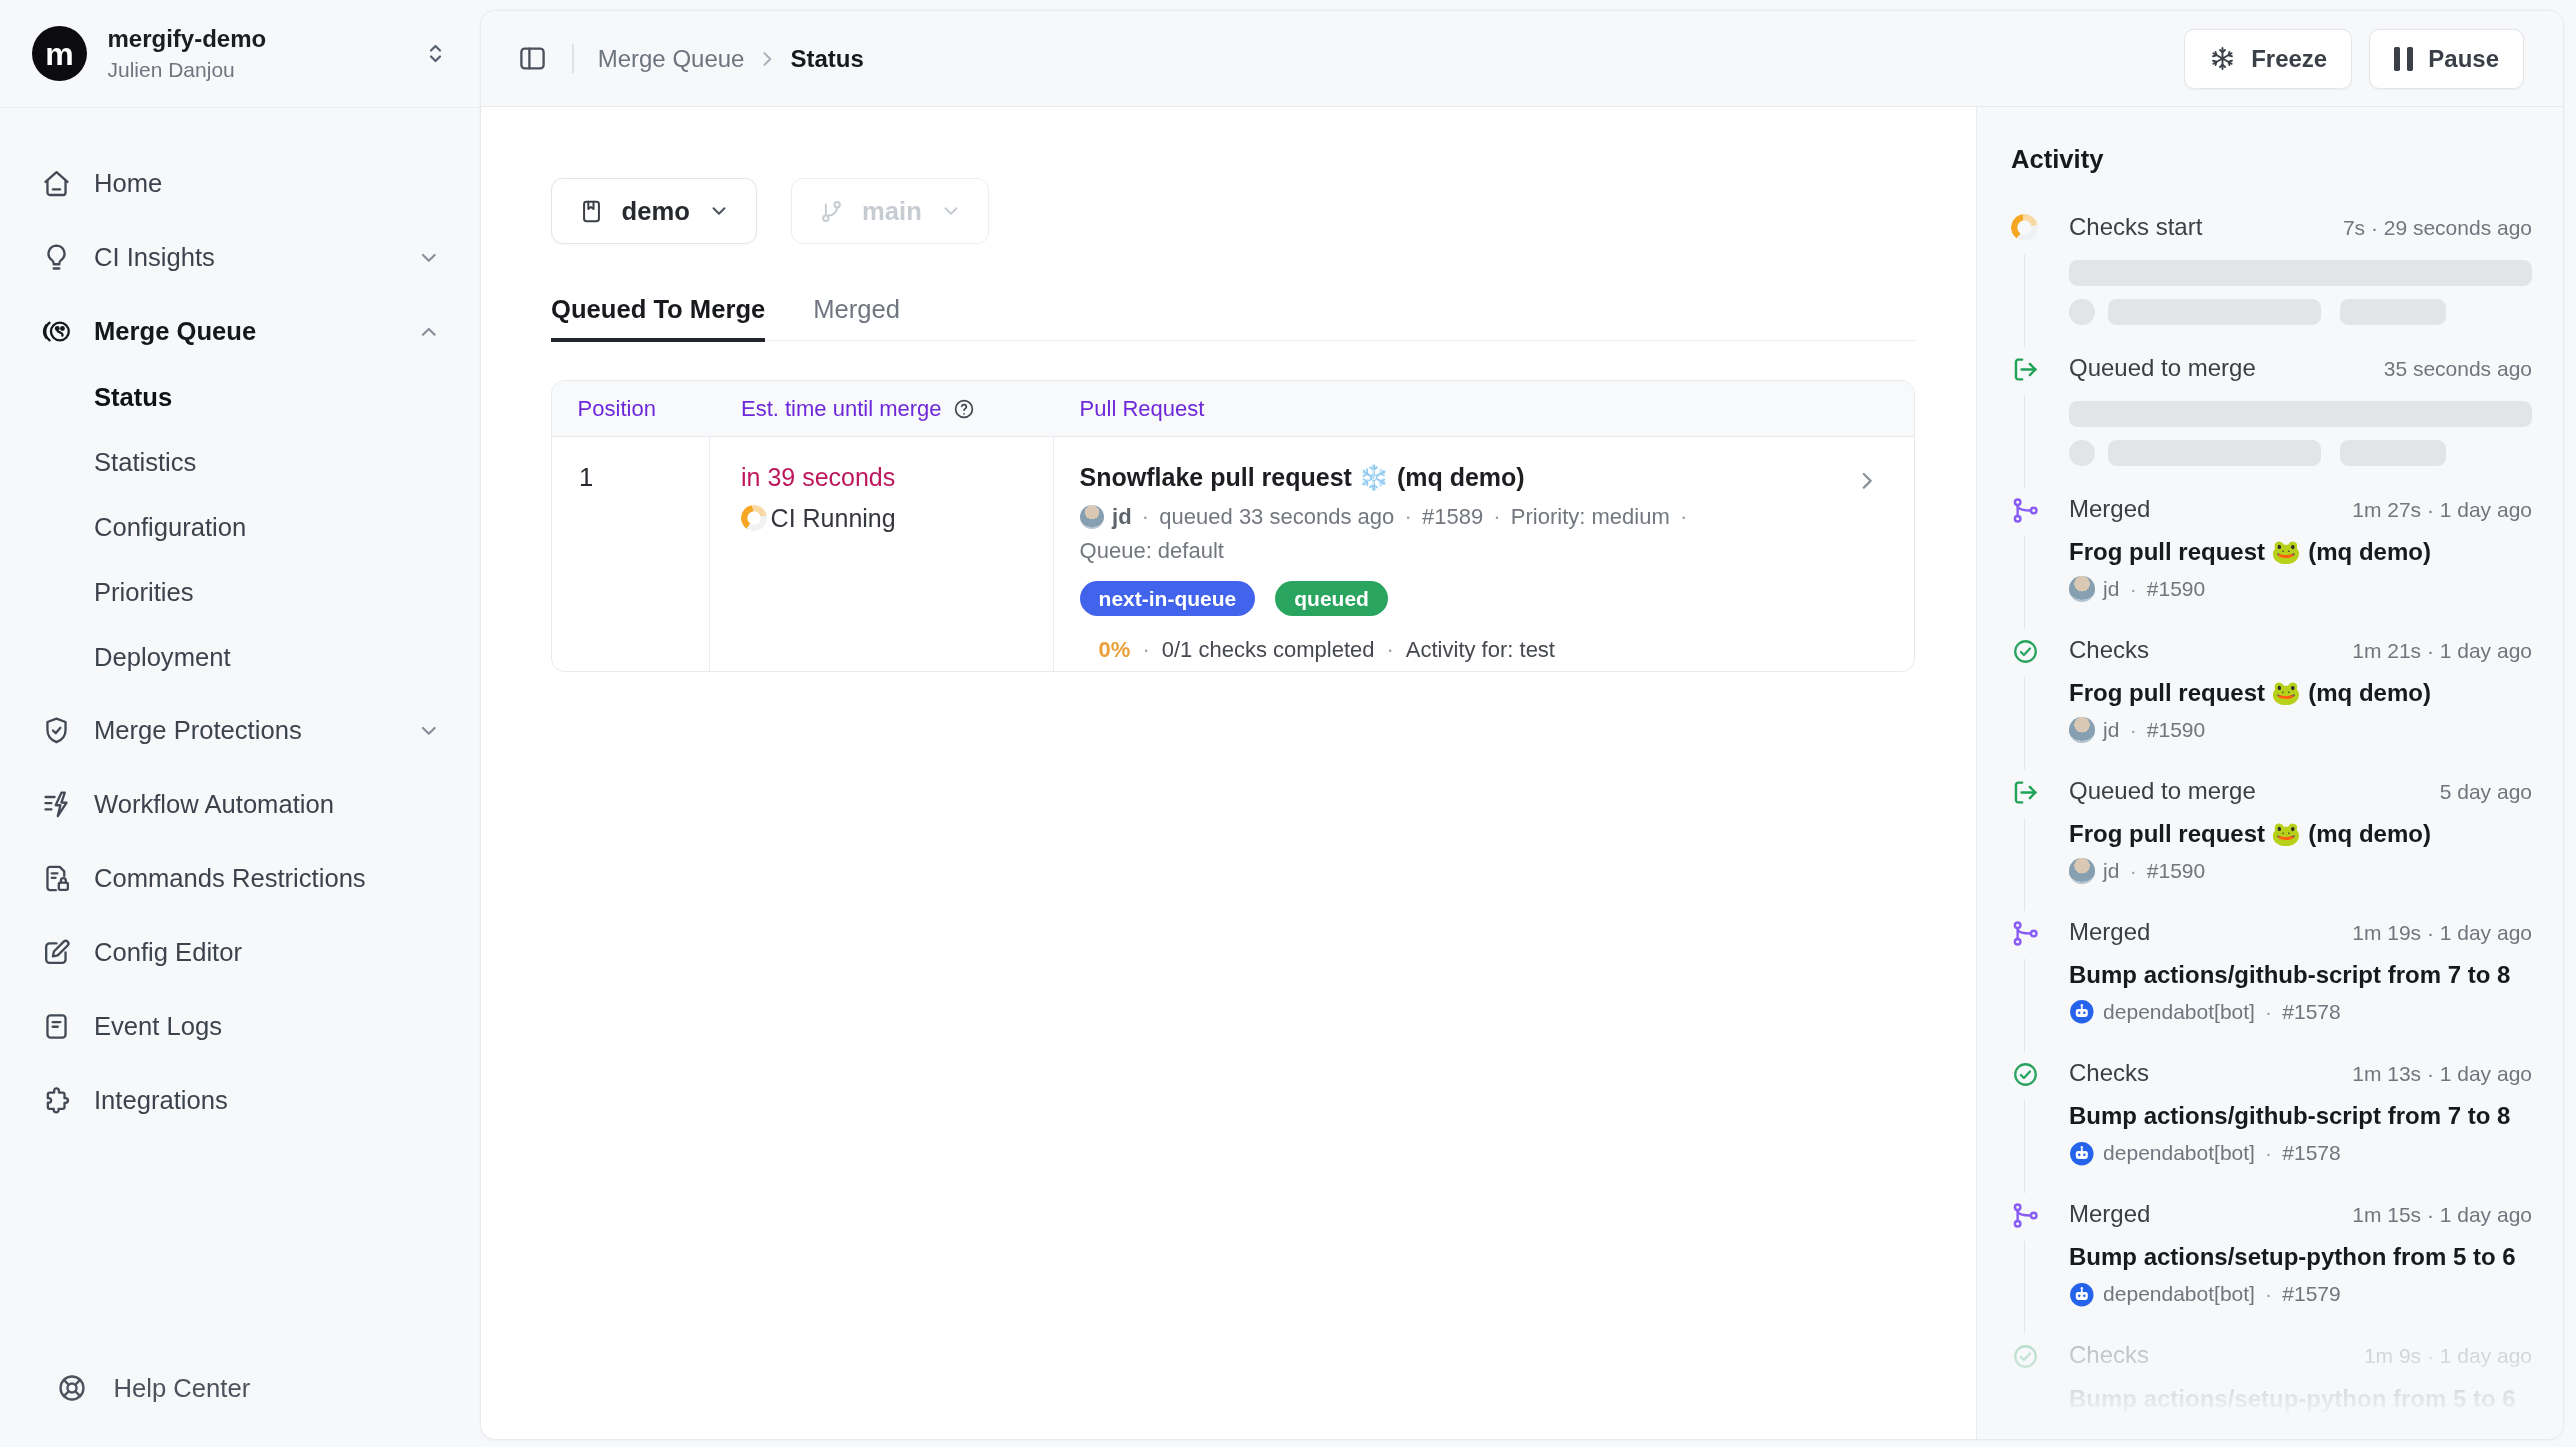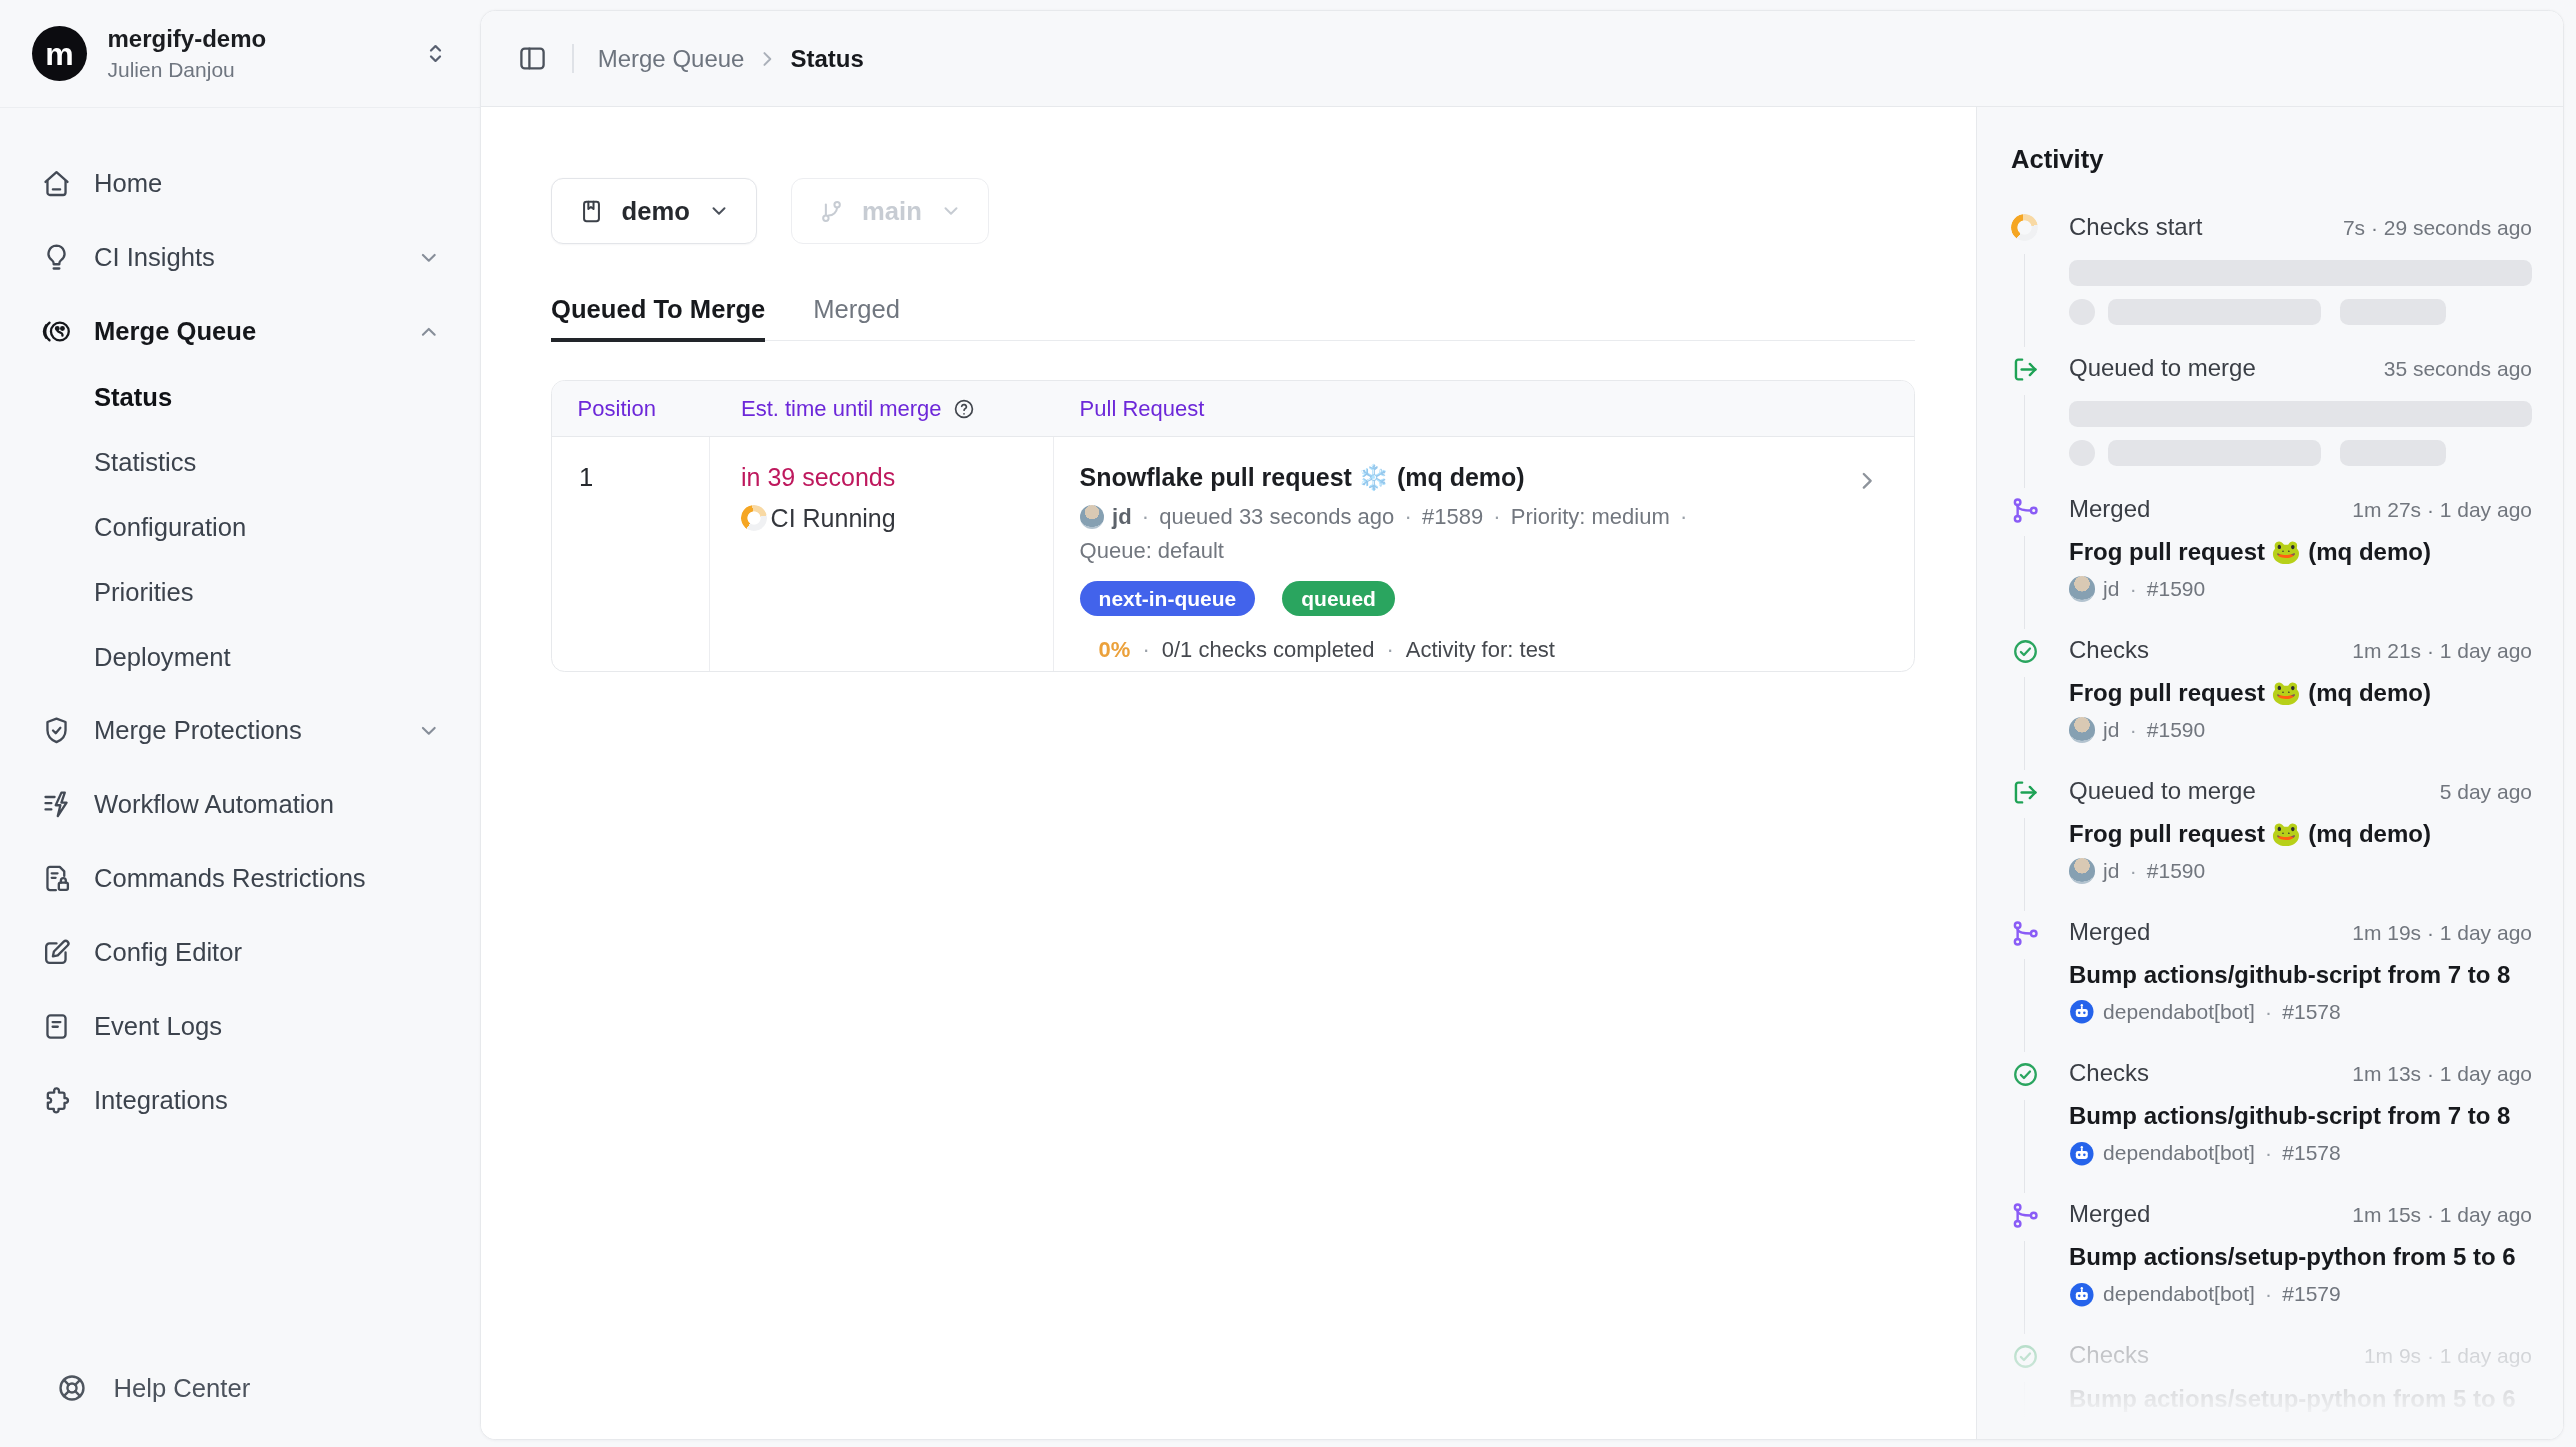--- a/index.html
+++ b/index.html
@@ -96,21 +96,21 @@
         mask:radial-gradient(closest-side,transparent calc(100% - 6.8px),#000 calc(100% - 6px));}
   .td3{position:relative;padding-left:25.6px;padding-right:94px;}
   .pr-title{font-size:25px;font-weight:600;color:#1c1e22;}
   .pr-meta{margin-top:12px;display:flex;flex-wrap:wrap;align-items:center;row-gap:8.5px;
            max-width:682px;font-size:22px;color:#72777f;}
   .pr-meta .mi{display:flex;align-items:center;}
   .pr-meta .mi.sep::after{content:"·";margin:0 10.2px;color:#9aa0a8;}
   .pr-meta .who{font-weight:600;color:#5d636b;}
   .avatar{width:24px;height:24px;border-radius:50%;margin-right:8.5px;
           background:radial-gradient(circle at 50% 30%,#d9c9b4 0 34%,#86a0b2 35% 70%,#b3c3cf 71%);}
-  .badges{margin-top:17px;display:flex;gap:27px;}
+  .badges{margin-top:17px;display:flex;gap:20px;}
   .pill{height:35px;border-radius:852px;padding:0 19px;display:flex;align-items:center;
         color:#fff;font-size:21px;font-weight:600;}
   .pill.blue{background:#4263eb;}
   .pill.green{background:#2aa55f;}
   .checks-line{margin-top:20.5px;margin-left:19px;display:flex;align-items:center;font-size:22px;color:#45484e;}
   .pct{color:#eba13b;font-weight:600;}
   .checks-line .cdot{margin:0 12px;color:#9aa0a8;}
   .row-chev{position:absolute;right:34px;top:31px;width:25.6px;height:25.6px;color:#8e949c;cursor:pointer;}
 
   
@@ -445,20 +445,37 @@
           </svg>
         </span>
       <span class="crumb-sep"></span>
       <span class="crumb-parent">Merge Queue</span>
       <span class="ic crumb-chev">
           <svg viewBox="0 0 26 26" width="22" height="22">
             <use href="#i-chev-r"></use>
           </svg>
         </span>
       <span class="crumb-current">Status</span>
+      <div class="head-actions">
+        <button class="btn">
+          <span class="ic bico">
+              <svg viewBox="0 0 32 32" width="27" height="27">
+                <use href="#i-snow"></use>
+              </svg>
+            </span>
+          <span>Freeze</span>
+        </button>
+        <button class="btn">
+          <span class="pause-glyph">
+              <i></i>
+              <i></i>
+            </span>
+          <span>Pause</span>
+        </button>
+      </div>
     </header>
 
     <div class="body-row">
 
       <div class="main">
         <div class="sel-row">
           <div class="sel">
             <span class="ic sico">
                 <svg viewBox="0 0 32 32" width="27" height="27">
                   <use href="#i-book"></use>

